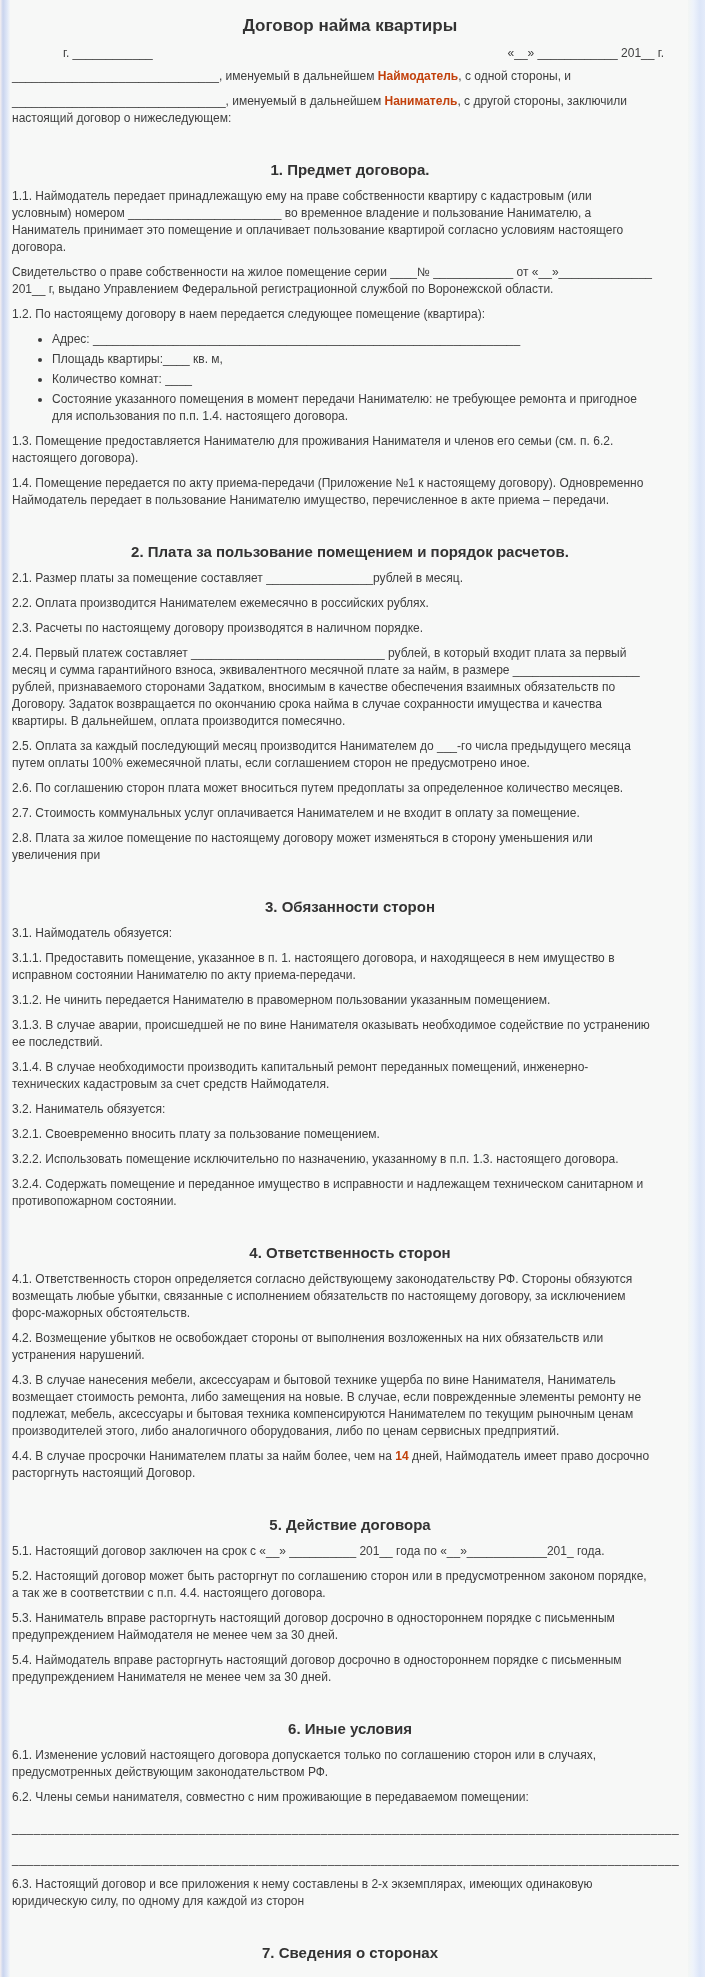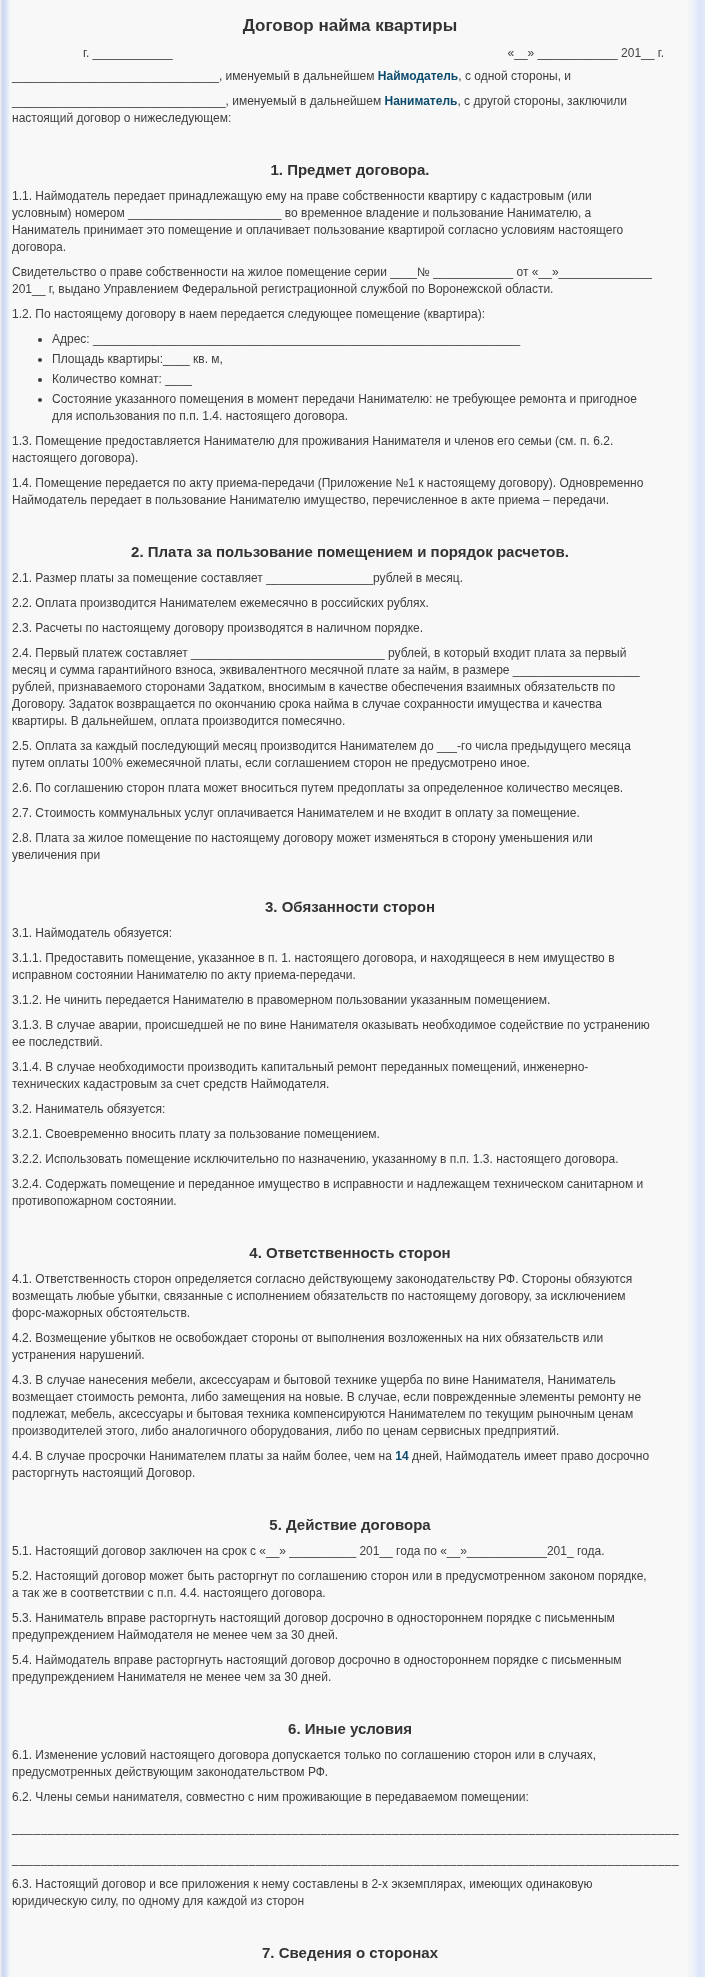--- a/index.html
+++ b/index.html
@@ -27,35 +27,35 @@
     width: 705px;
   }
   .doc-title {
     font-size: 17px; font-weight: bold; color: #333;
     text-align: center; margin: 6px 0 10px 0;
   }
   .header-row {
     display: flex; justify-content: space-between; align-items: baseline;
     font-size: 12px; margin: 4px 0 8px 0;
   }
-  .header-row .city { margin-left: 39px; padding-left: 32px; }
+  .header-row .city { margin-left: 19px; padding-left: 32px; }
   .header-row .date { margin-right: 24px; }
   p.par, .blank-line {
     font-size: 12px; line-height: 17px;
     margin: 3px 0 8px 0;
     max-width: 640px;
   }
   .blank-line { margin-top: 14px; letter-spacing: 0.5px; }
   h2.sec-head {
     font-size: 15px; font-weight: bold; color: #333;
     text-align: center; margin: 34px 0 10px 0;
   }
   ul.doc-list { margin: 2px 0 8px 0; padding-left: 40px; }
   ul.doc-list li { font-size: 12px; line-height: 17px; margin: 3px 0; max-width: 600px; }
-  b { color: #0c4a6e; }
+  b { color: #c2410c; }
 </style>
 </head>
 <body>
 
 <div class="edge-strip-left"></div>
 <div class="edge-strip-right"></div>
 
 <div class="doc">
   <div class="doc-title">Договор найма квартиры</div>
 

